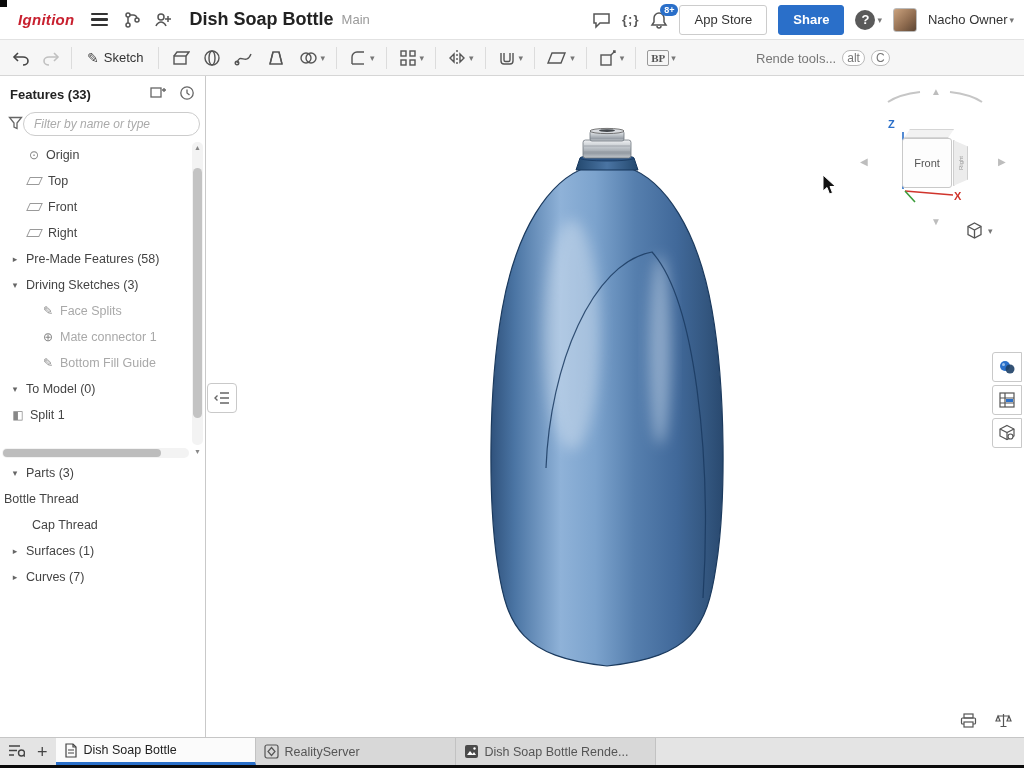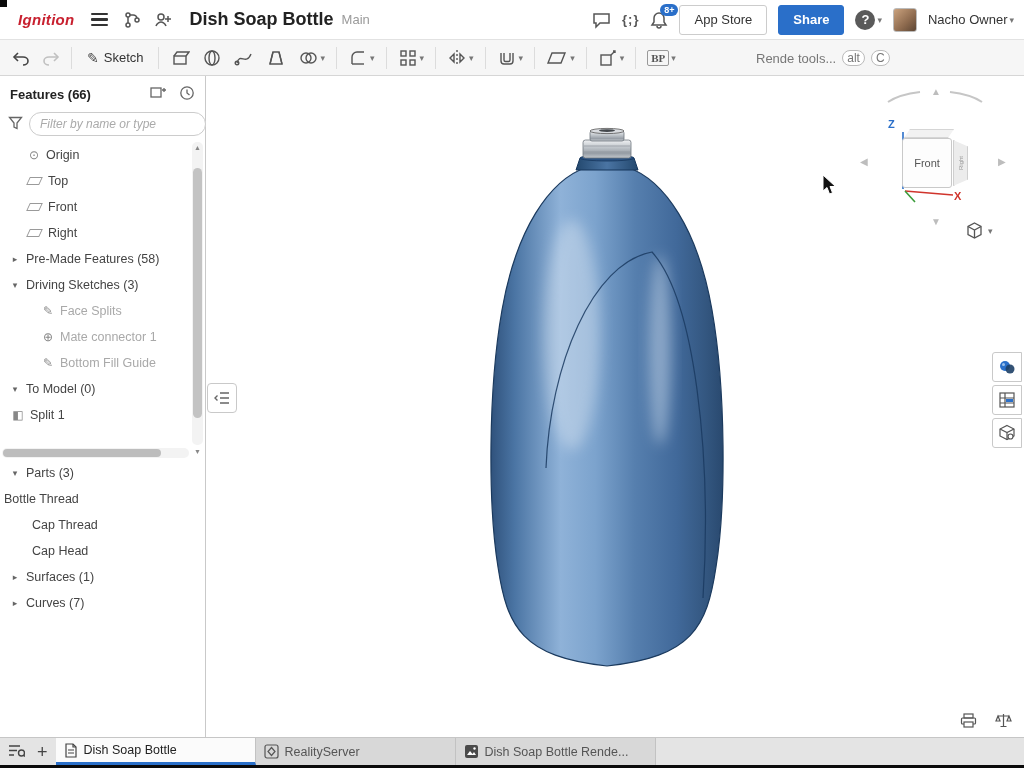--- a/index.html
+++ b/index.html
@@ -46,21 +46,21 @@
   .search-cluster { position:absolute; left:756px; top:0; height:36px; display:flex; align-items:center; gap:6px; }
   .search-text { color:#777; font-size:13px; }
   .kbd { border:1px solid #bbb; border-radius:8px; background:#fff; color:#777; font-size:12px; padding:0 4px; line-height:14px; }
 
   
   .panel { position:absolute; left:0; top:76px; width:206px; bottom:31px; background:#fff;
     border-right:1px solid #c9c9c9; z-index:3; }
   .panel-header { position:absolute; left:0; top:6px; right:0; height:24px; display:flex; align-items:center; padding:0 10px; }
   .panel-title { font-size:13px; font-weight:bold; color:#222; }
   .ph-icons { margin-left:auto; display:flex; gap:12px; color:#666; }
-  .filter-row { position:absolute; left:0; top:34px; right:16px; height:28px; display:flex; align-items:center; padding:0 8px; gap:6px; }
+  .filter-row { position:absolute; left:0; top:34px; right:16px; height:28px; display:flex; align-items:center; padding:0 8px; gap:0; }
   .filter-input { flex:1; height:24px; border:1px solid #ccc; border-radius:12px; padding:0 10px; font-size:12px;
     font-family:"Liberation Sans",sans-serif; color:#333; outline:none; }
   .filter-input::placeholder { font-style:italic; color:#aaa; }
   .tree { position:absolute; left:0; top:66px; right:15px; height:303px; overflow:hidden; }
   .tree2 { position:absolute; left:0; top:384px; right:0; }
   .trow { height:26px; display:flex; align-items:center; font-size:12.5px; color:#444; white-space:nowrap; }
   .trow .chev { width:14px; font-size:9px; color:#666; text-align:center; flex:none; }
   .tlabel { margin-left:4px; }
   .dim { color:#a9a9a9; }
   .glyph-icon { width:16px; text-align:center; font-size:12px; color:#888; flex:none; }
@@ -403,21 +403,21 @@
     </span>
   </div>
 
   <svg class="cursor" width="16" height="22" viewBox="0 0 16 22">
     <polygon points="1,1 1,17 5,13.5 7.5,20 10.5,18.8 8,12.5 13.5,12.5" fill="#111" stroke="#fff" stroke-width="1"></polygon>
   </svg>
 </div>
 
 <div class="panel">
   <div class="panel-header">
-    <span class="panel-title">Features (66)</span>
+    <span class="panel-title">Features (33)</span>
     <span class="ph-icons">
       <span>
         <svg width="17" height="15" viewBox="0 0 17 15" fill="none" stroke="#666" stroke-width="1.3">
           <rect x="1" y="3" width="10" height="9"></rect>
             <path d="M12 5h4M14 3v4"></path>
         </svg>
       </span>
       <span>
         <svg width="16" height="16" viewBox="0 0 16 16" fill="none" stroke="#666" stroke-width="1.3">
           <circle cx="8" cy="8" r="6.2"></circle>
@@ -497,23 +497,20 @@
     <div class="trow" style="padding-left:8px">
       <span class="chev">▾</span>
       <span class="tlabel">Parts (3)</span>
     </div>
     <div class="trow" style="">
       <span class="tlabel">Bottle Thread</span>
     </div>
     <div class="trow" style="padding-left:28px">
       <span class="tlabel">Cap Thread</span>
     </div>
-    <div class="trow" style="padding-left:28px">
-      <span class="tlabel">Cap Head</span>
-    </div>
     <div class="trow" style="padding-left:8px">
       <span class="chev">▸</span>
       <span class="tlabel">Surfaces (1)</span>
     </div>
     <div class="trow" style="padding-left:8px">
       <span class="chev">▸</span>
       <span class="tlabel">Curves (7)</span>
     </div>
   </div>
 </div>

